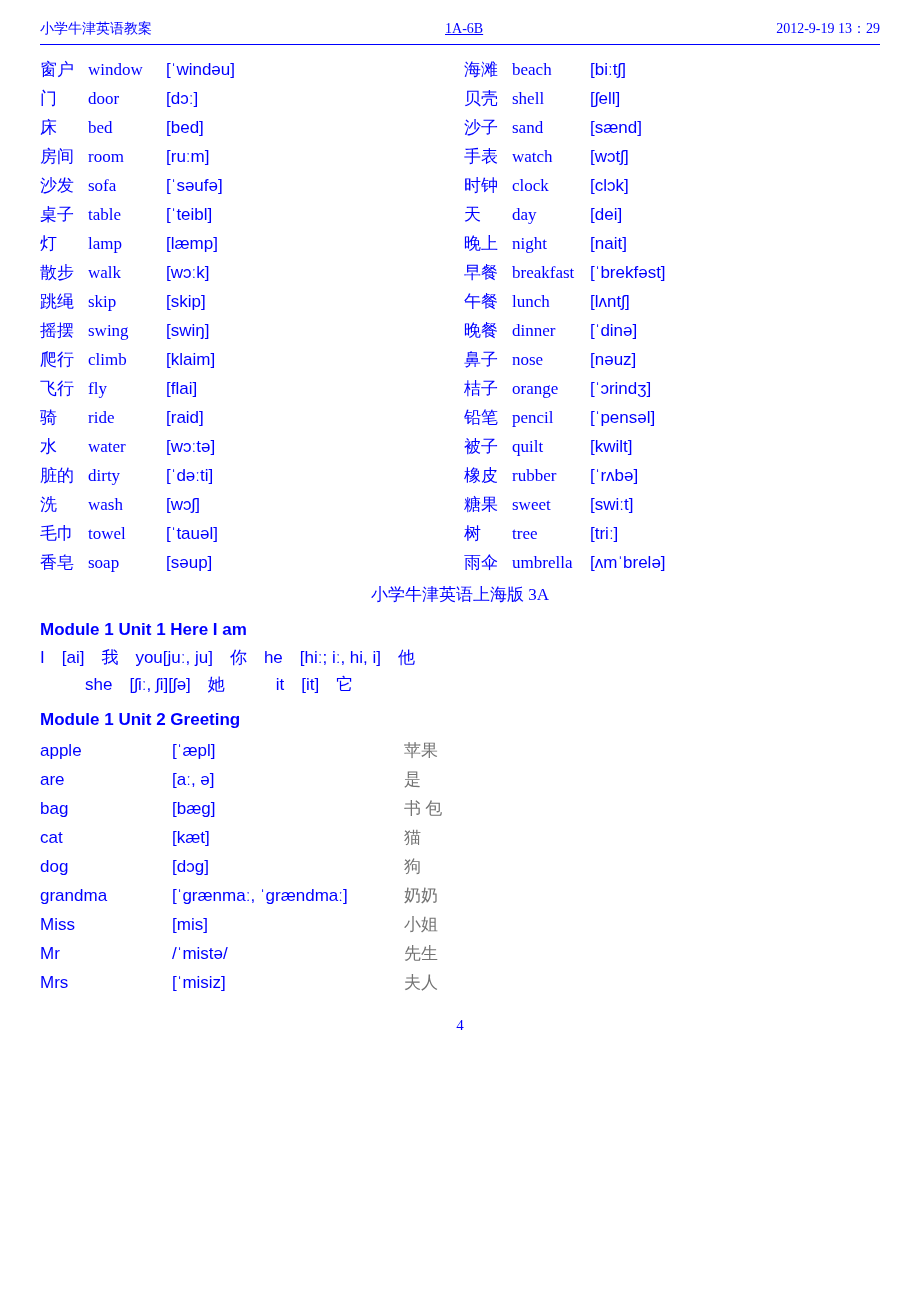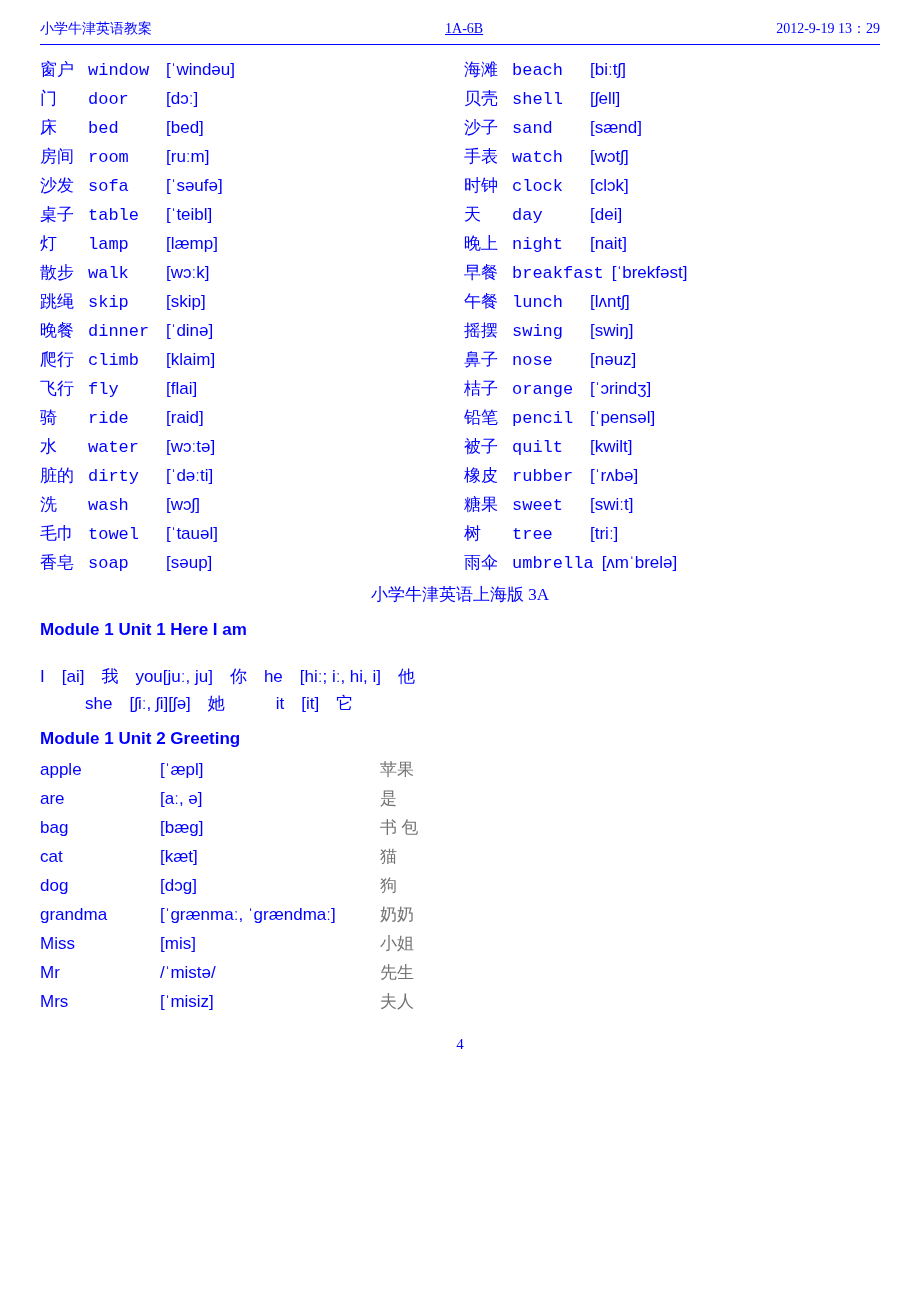--- a/index.html
+++ b/index.html
@@ -32,21 +32,21 @@
       column-gap: 8px;
     }
     .vocab-row {
       display: flex;
       align-items: baseline;
       padding: 3px 0;
       gap: 8px;
       font-size: 17px;
     }
     .zh { min-width: 40px; color: #00f; }
-    .en { min-width: 70px; color: #00f; font-family: Liberation Mono, monospace; }
+    .en { min-width: 70px; color: #00f; font-family: Liberation Serif, serif; }
     .phon { color: #00f; font-family: Arial, sans-serif; min-width: 100px; }
 
     .section-title {
       color: #00f;
       font-family: Arial, sans-serif;
       font-size: 17px;
       font-weight: bold;
       margin-top: 14px;
       margin-bottom: 6px;
     }
@@ -65,21 +65,21 @@
       font-size: 17px;
       margin-bottom: 4px;
     }
     .phrase-row span { color: #00f; font-family: Arial, sans-serif; }
 
     .vocab3a-row {
       display: flex;
       align-items: baseline;
       padding: 3px 0;
       font-size: 17px;
-      gap: 0;
+      gap: 12px;
     }
     .v3a-en { min-width: 120px; color: #00f; font-family: Arial, sans-serif; }
     .v3a-phon { min-width: 220px; color: #00f; font-family: Arial, sans-serif; }
     .v3a-zh { color: #737373; font-family: "SimSun","宋体",serif; }
 
     .page-num {
       text-align: center;
       margin-top: 20px;
       font-size: 15px;
       color: #00f;
@@ -179,30 +179,30 @@
       <span class="zh">跳绳</span>
       <span class="en">skip</span>
       <span class="phon">[skip]</span>
     </div>
     <div class="vocab-row">
       <span class="zh">午餐</span>
       <span class="en">lunch</span>
       <span class="phon">[lʌntʃ]</span>
     </div>
     <div class="vocab-row">
+      <span class="zh">摇摆</span>
+      <span class="en">swing</span>
+      <span class="phon">[swiŋ]</span>
+    </div>
+    <div class="vocab-row">
       <span class="zh">晚餐</span>
       <span class="en">dinner</span>
       <span class="phon">[ˈdinə]</span>
     </div>
     <div class="vocab-row">
-      <span class="zh">摇摆</span>
-      <span class="en">swing</span>
-      <span class="phon">[swiŋ]</span>
-    </div>
-    <div class="vocab-row">
       <span class="zh">爬行</span>
       <span class="en">climb</span>
       <span class="phon">[klaim]</span>
     </div>
     <div class="vocab-row">
       <span class="zh">鼻子</span>
       <span class="en">nose</span>
       <span class="phon">[nəuz]</span>
     </div>
     <div class="vocab-row">
@@ -274,21 +274,21 @@
       <span class="zh">雨伞</span>
       <span class="en">umbrella</span>
       <span class="phon">[ʌmˈbrelə]</span>
     </div>
   </div>
 
 <div class="center-label">小学牛津英语上海版 3A</div>
 
 <div class="section-title">Module 1 Unit 1 Here I am</div>
 <div class="phrase-row" id="phrase1">
-    <span style="font-family:Arial,sans-serif;color:#00f;margin-top:19px;">I　[ai]　我　you[juː, ju]　你　he　[hiː; iː, hi, i]　他</span>
+    <span style="font-family:Arial,sans-serif;color:#00f;">I　[ai]　我　you[juː, ju]　你　he　[hiː; iː, hi, i]　他</span>
   </div>
 <div class="phrase-row" id="phrase2">
     <span style="font-family:Arial,sans-serif;color:#00f;margin-left:45px;">she　[ʃiː, ʃi][ʃə]　她　　　it　[it]　它</span>
   </div>
 
 <div class="section-title">Module 1 Unit 2 Greeting</div>
 <div id="vocab3a-list">
     <div class="vocab3a-row">
       <span class="v3a-en">apple</span>
       <span class="v3a-phon">[ˈæpl]</span>

